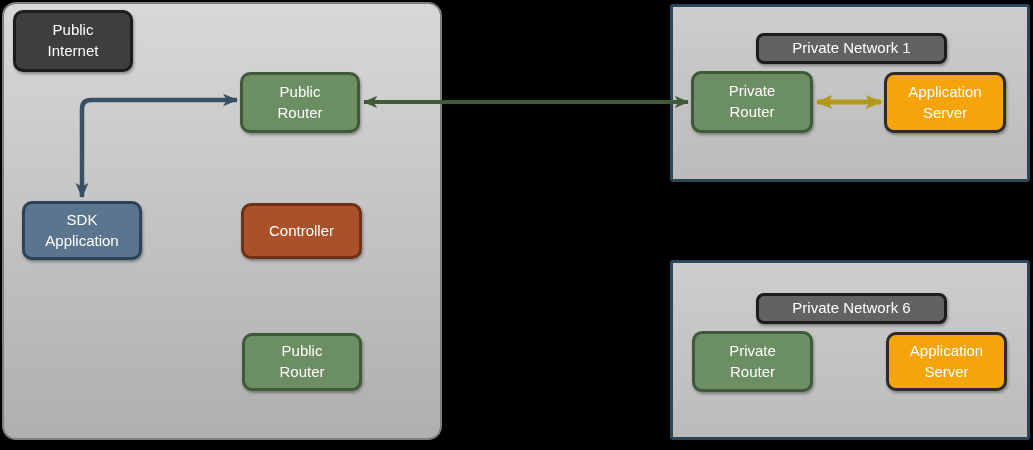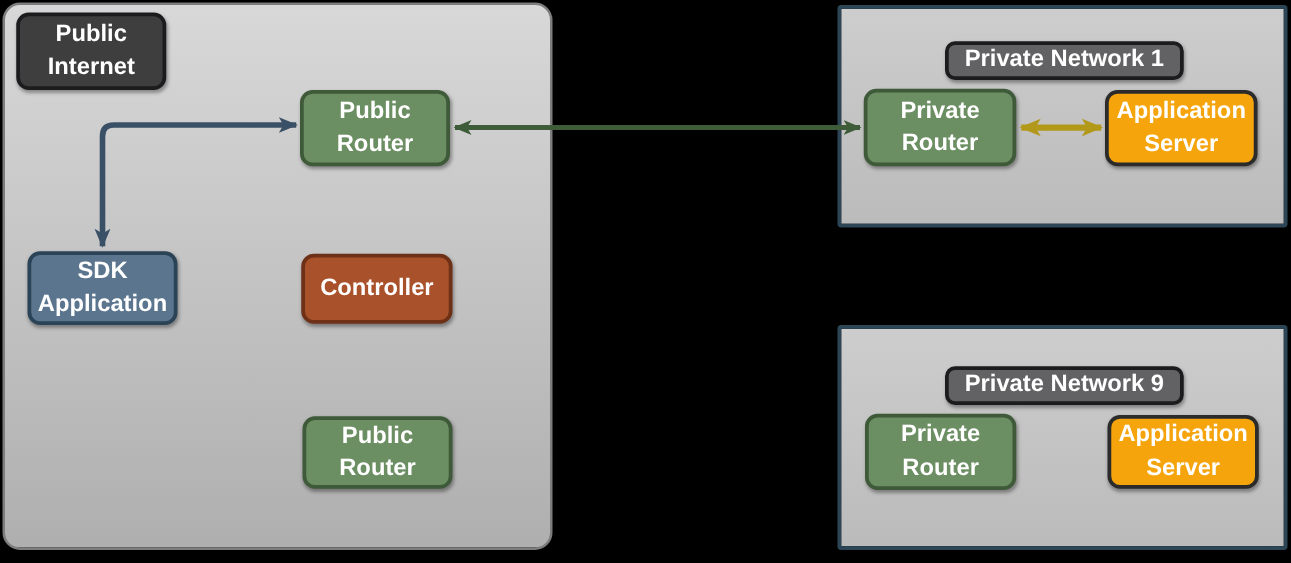--- a/index.html
+++ b/index.html
@@ -33,22 +33,22 @@
   #private-network-2 { left: 670px; top: 260px; width: 360px; height: 180px; }
 
   .box {
     position: absolute;
     box-sizing: border-box;
     display: flex;
     align-items: center;
     justify-content: center;
     text-align: center;
     color: var(--text_color);
-    font-weight: bold;
-    font-size: 19px;
+    font-weight: normal;
+    font-size: 15px;
     line-height: 1.38;
     white-space: pre-line;
     border-radius: 10px;
     box-shadow: 1px 2px 3px rgba(0,0,0,0.35);
   }
   .zone-label {
     background: var(--dark_label_fill);
     border: 3px solid var(--dark_label_border);
   }
   .network-title {
@@ -107,21 +107,21 @@
 Router</div>
 
   <div id="private-network-1" class="zone network"></div>
   <div id="pn1-title" class="box network-title">Private Network 1</div>
   <div id="pn1-private-router" class="box node-green">Private
 Router</div>
   <div id="pn1-app-server" class="box node-orange">Application
 Server</div>
 
   <div id="private-network-2" class="zone network"></div>
-  <div id="pn2-title" class="box network-title">Private Network 9</div>
+  <div id="pn2-title" class="box network-title">Private Network 6</div>
   <div id="pn2-private-router" class="box node-green">Private
 Router</div>
   <div id="pn2-app-server" class="box node-orange">Application
 Server</div>
 
   <svg id="arrow-layer" viewBox="0 0 1033 450" xmlns="http://www.w3.org/2000/svg">
     <defs>
       <marker id="head-blue" viewBox="0 0 12 10" refX="11" refY="5" markerWidth="3.4" markerHeight="3.2" orient="auto-start-reverse" markerUnits="strokeWidth">
         <path class="head-blue" d="M0,0 L12,5 L0,10 L3,5 Z"></path>
       </marker>

